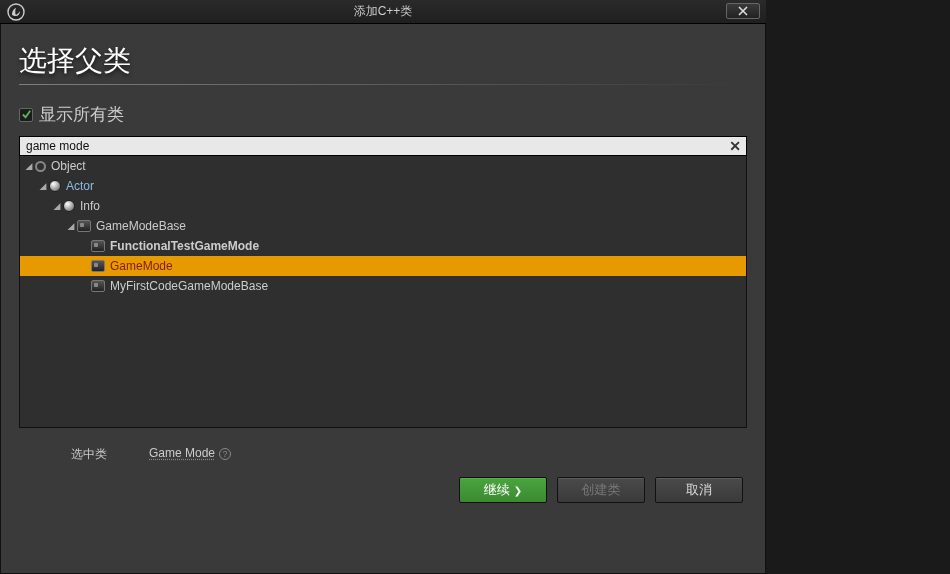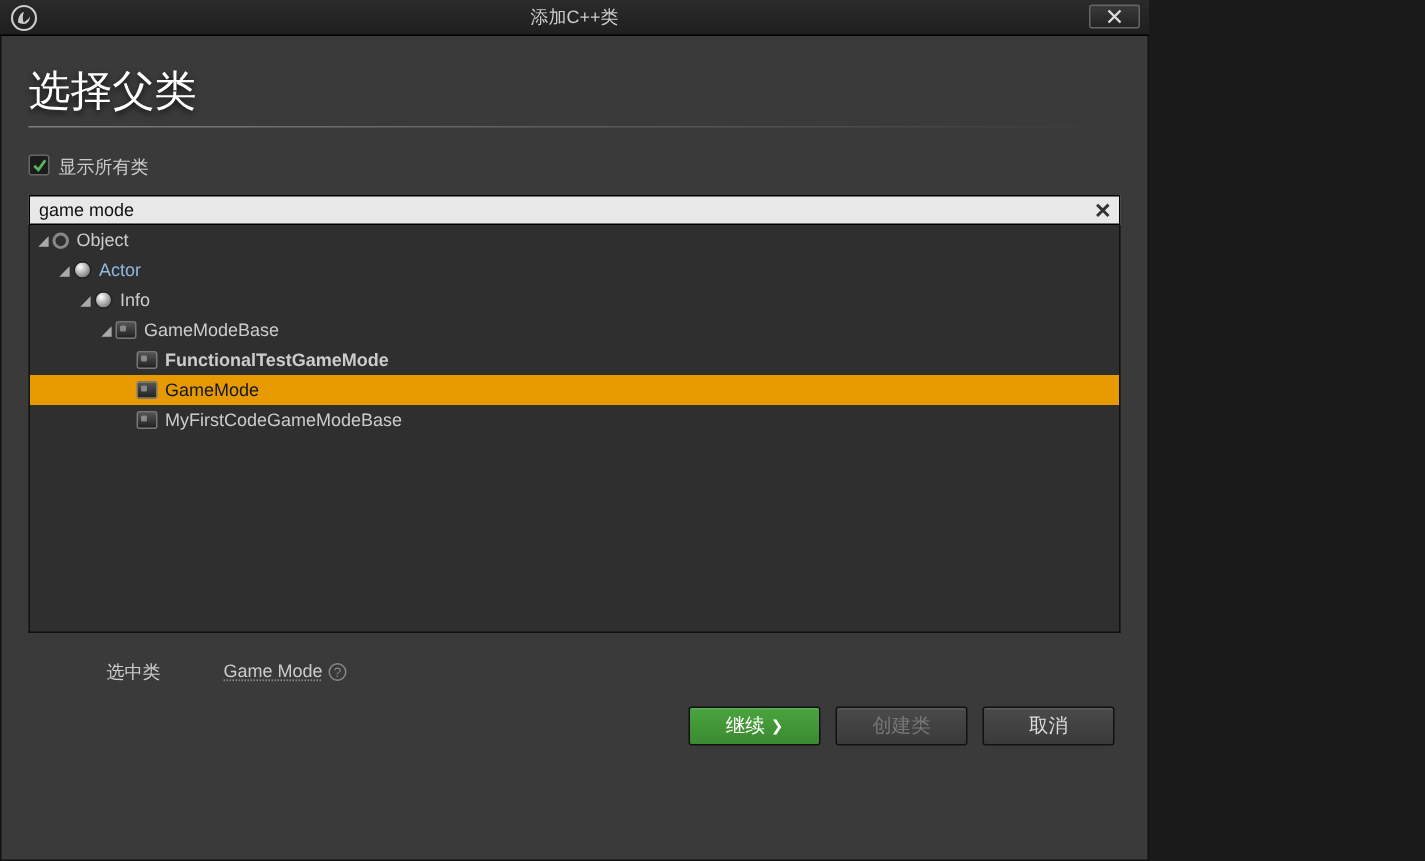--- a/index.html
+++ b/index.html
@@ -7,29 +7,29 @@
   .window { width: 766px; height: 574px; background: #1a1a1a; display: flex; flex-direction: column; }
   .titlebar { height: 24px; background: linear-gradient(#2a2a2a,#1f1f1f); display: flex; align-items: center; position: relative; border-bottom: 1px solid #000; }
   .titlebar .logo { width: 20px; height: 20px; margin-left: 6px; display:flex; align-items:center; justify-content:center;}
   .titlebar .title { position:absolute; left:0; right:0; text-align:center; font-size:12px; color:#ccc; pointer-events:none;}
   .titlebar .close { position:absolute; right:6px; top:3px; width:34px; height:16px; background:linear-gradient(#3a3a3a,#222); border:1px solid #666; border-radius:2px; display:flex;align-items:center;justify-content:center; color:#ddd; font-size:11px; font-weight:bold; cursor:pointer;}
   .body { flex:1; background:#3a3a3a; padding: 18px 18px 12px 18px; display:flex; flex-direction:column; border:1px solid #111; border-top:none; }
   .heading { font-size:28px; color:#fff; font-weight:400; text-shadow:0 2px 4px rgba(0,0,0,.7); margin-bottom:4px; }
   .heading-sep { height:1px; background:linear-gradient(to right, rgba(255,255,255,.35), rgba(255,255,255,0)); margin-bottom:18px; }
   .subrow { display:flex; justify-content:space-between; align-items:center; margin-bottom:10px;}
   .subtext { font-size:12px; color:#ccc; }
-  .check-row { display:flex; align-items:flex-start; gap:6px; font-size:12px; color:#ccc;}
+  .check-row { display:flex; align-items:center; gap:6px; font-size:17px; color:#ccc;}
   .checkbox { width:14px; height:14px; background:#1c1c1c; border:1px solid #666; border-radius:2px; display:flex;align-items:center;justify-content:center;}
   .checkbox svg { width:11px; height:11px; }
   .search-wrap { position:relative; margin-bottom:0;}
   .search { width:100%; height:20px; background:#e8e8e8; border:1px solid #000; padding:2px 24px 2px 6px; font-size:12px; color:#111; outline:none;}
   .clear-x { position:absolute; right:6px; top:2px; font-size:14px; color:#333; cursor:pointer; font-weight:bold; line-height:16px;}
   .tree { background:#2f2f2f; border:1px solid #111; border-top:none; height:272px; overflow:auto; font-size:12px; color:#ccc;}
   .tree-row { display:flex; align-items:center; height:20px; padding-left:4px; cursor:pointer;}
-  .tree-row.selected { background:#e79a00; color:#0f172a;}
+  .tree-row.selected { background:#e79a00; color:#7f1d1d;}
   .caret { width:10px; display:inline-flex; justify-content:center; font-size:9px; color:#aaa; margin-right:1px;}
   .tree-row.selected .caret{color:#333;}
   .sphere { width:12px;height:12px;border-radius:50%; background:radial-gradient(circle at 35% 30%, #fff 0%, #bbb 40%, #555 100%); margin-right:5px; flex-shrink:0; border:1px solid #222;}
   .sphere.hollow{ background:#2f2f2f; border:2px solid #888; width:11px;height:11px;}
   .cls-icon{ width:14px;height:12px; background:linear-gradient(#555,#222); border:1px solid #777; border-radius:2px; margin-right:5px; flex-shrink:0; position:relative;}
   .cls-icon::after{content:"";position:absolute;left:2px;top:2px;width:4px;height:4px;background:#888;border-radius:1px;}
   .link-text{ color:#8fb9e0;}
   .info-area{ margin-top:18px; display:flex; flex-direction:column; gap:2px; padding-left:10px;}
   .info-row{ display:flex; font-size:12px; color:#ccc;text-align:center;}
   .info-label{ width:120px;}

